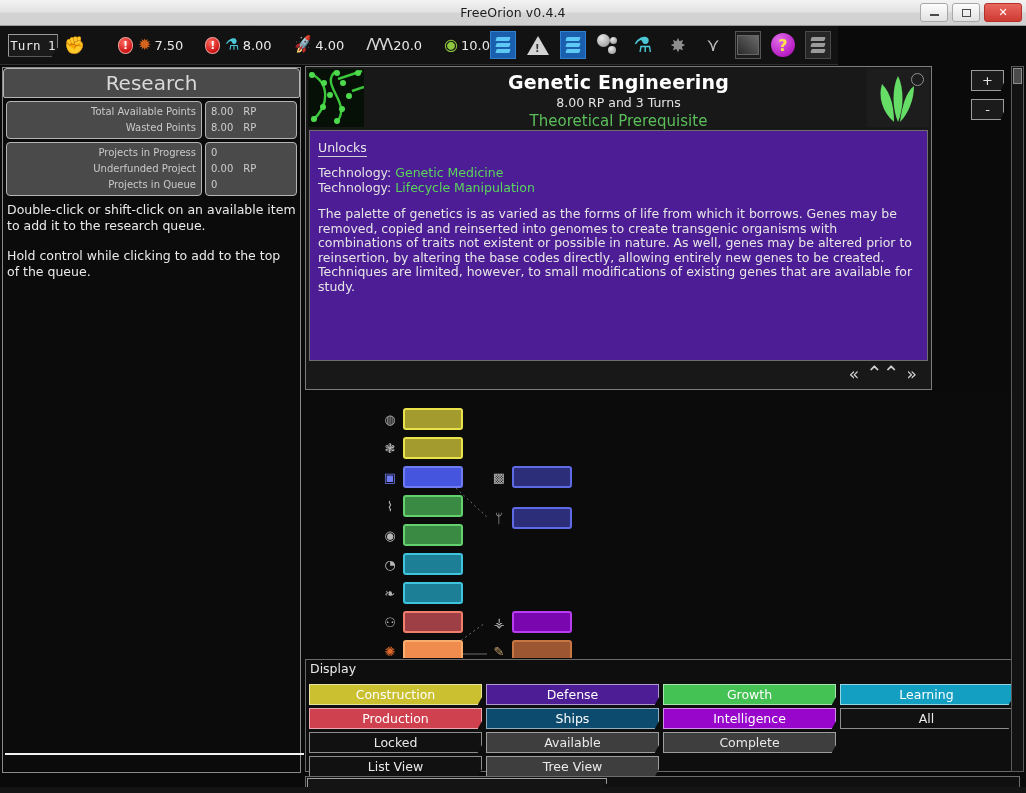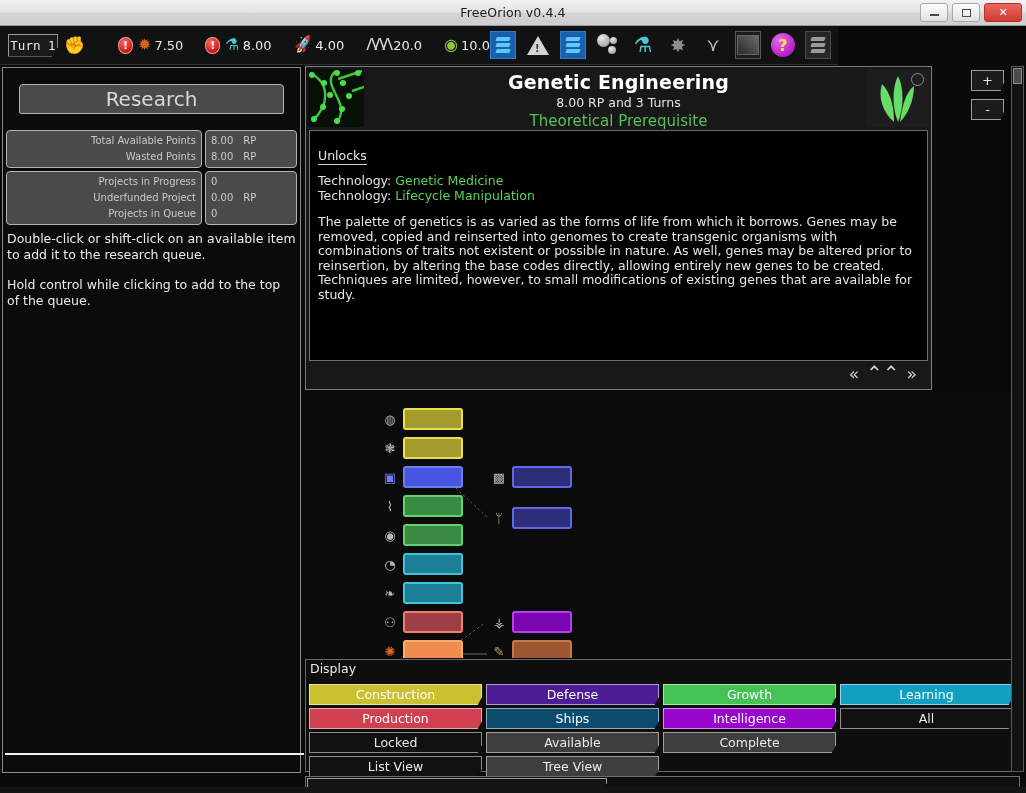--- a/index.html
+++ b/index.html
@@ -93,21 +93,21 @@
     color:#ffe14d;font-size:16px;font-weight:bold;
     display:flex;align-items:center;justify-content:center;
   }
 
   
   .research-panel {
     position:absolute; left:2px; top:67px; width:299px; height:706px;
     background:#0b0b0b; border:1px solid #8a8a8a;
   }
   .rp-title {
-    margin:16px; height:30px; background:#4a4a4a; border:1px solid #b4b4b4;
+    margin:0; height:30px; background:#4a4a4a; border:1px solid #b4b4b4;
     border-radius:4px 4px 2px 2px;
     display:flex; align-items:center; justify-content:center;
     color:#d9d9d9; font-size:20px;
   }
   .rp-block { margin:3px 3px 0 3px; display:flex; }
   .rp-labels, .rp-values {
     background:#4a4a4a; border:1px solid #b4b4b4; border-radius:4px;
     padding:2px 5px;
   }
   .rp-labels { width:196px; text-align:right; }
@@ -137,22 +137,22 @@
   }
   .plant-circ { position:absolute; right:5px; top:4px; width:13px; height:13px;
     border:1.5px solid #8f8f8f; border-radius:50%; }
   .detail-titles { text-align:center; padding-top:4px; }
   .d-title { font-size:19px; font-weight:bold; color:#ffffff; letter-spacing:.2px;}
   .d-sub   { font-size:12.5px; color:#e3e3e3; margin-top:2px; }
   .d-cat   { font-size:15px; color:#5bbf5b; margin-top:2px; }
 
   .detail-body {
     position:absolute; left:3px; top:63px; right:3px; bottom:28px;
-    background:#000000; border:1px solid #6e6e6e;
-    padding:14px 8px; overflow:hidden;
+    background:#4c1d95; border:1px solid #6e6e6e;
+    padding:6px 8px; overflow:hidden;
   }
   .unlocks-h { font-size:12.5px; color:#e8e8e8; display:inline-block;
     border-bottom:1px solid #cfcfcf; padding-bottom:1px; margin-bottom:8px; }
   .unlock-line { font-size:12.5px; color:#e3e3e3; line-height:15px; }
   .unlock-line a { color:#5bd45b; text-decoration:none; }
   .desc { font-size:12.5px; color:#e6e6e6; line-height:14.6px; margin-top:12px; text-align:left; }
   .detail-nav {
     position:absolute; right:14px; bottom:6px; display:flex; align-items:flex-end; gap:7px;
     color:#cfcfcf;
   }

